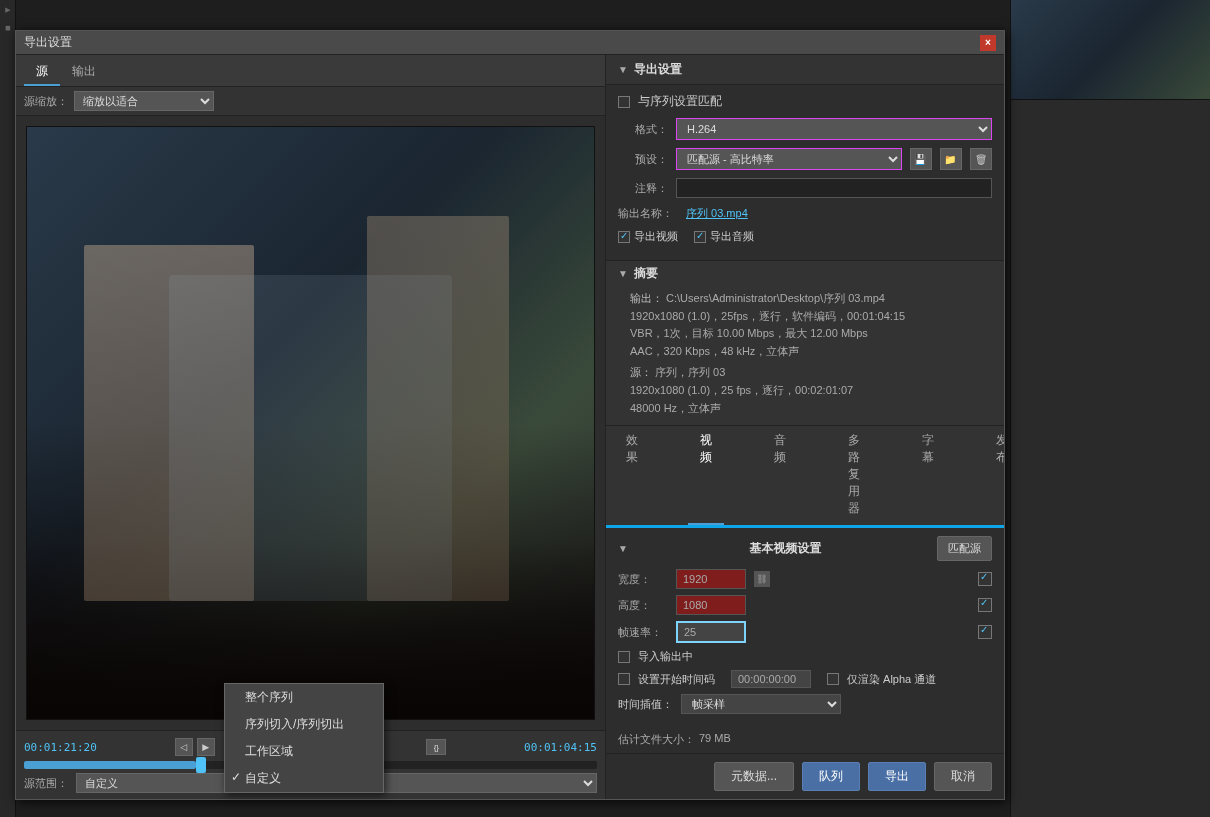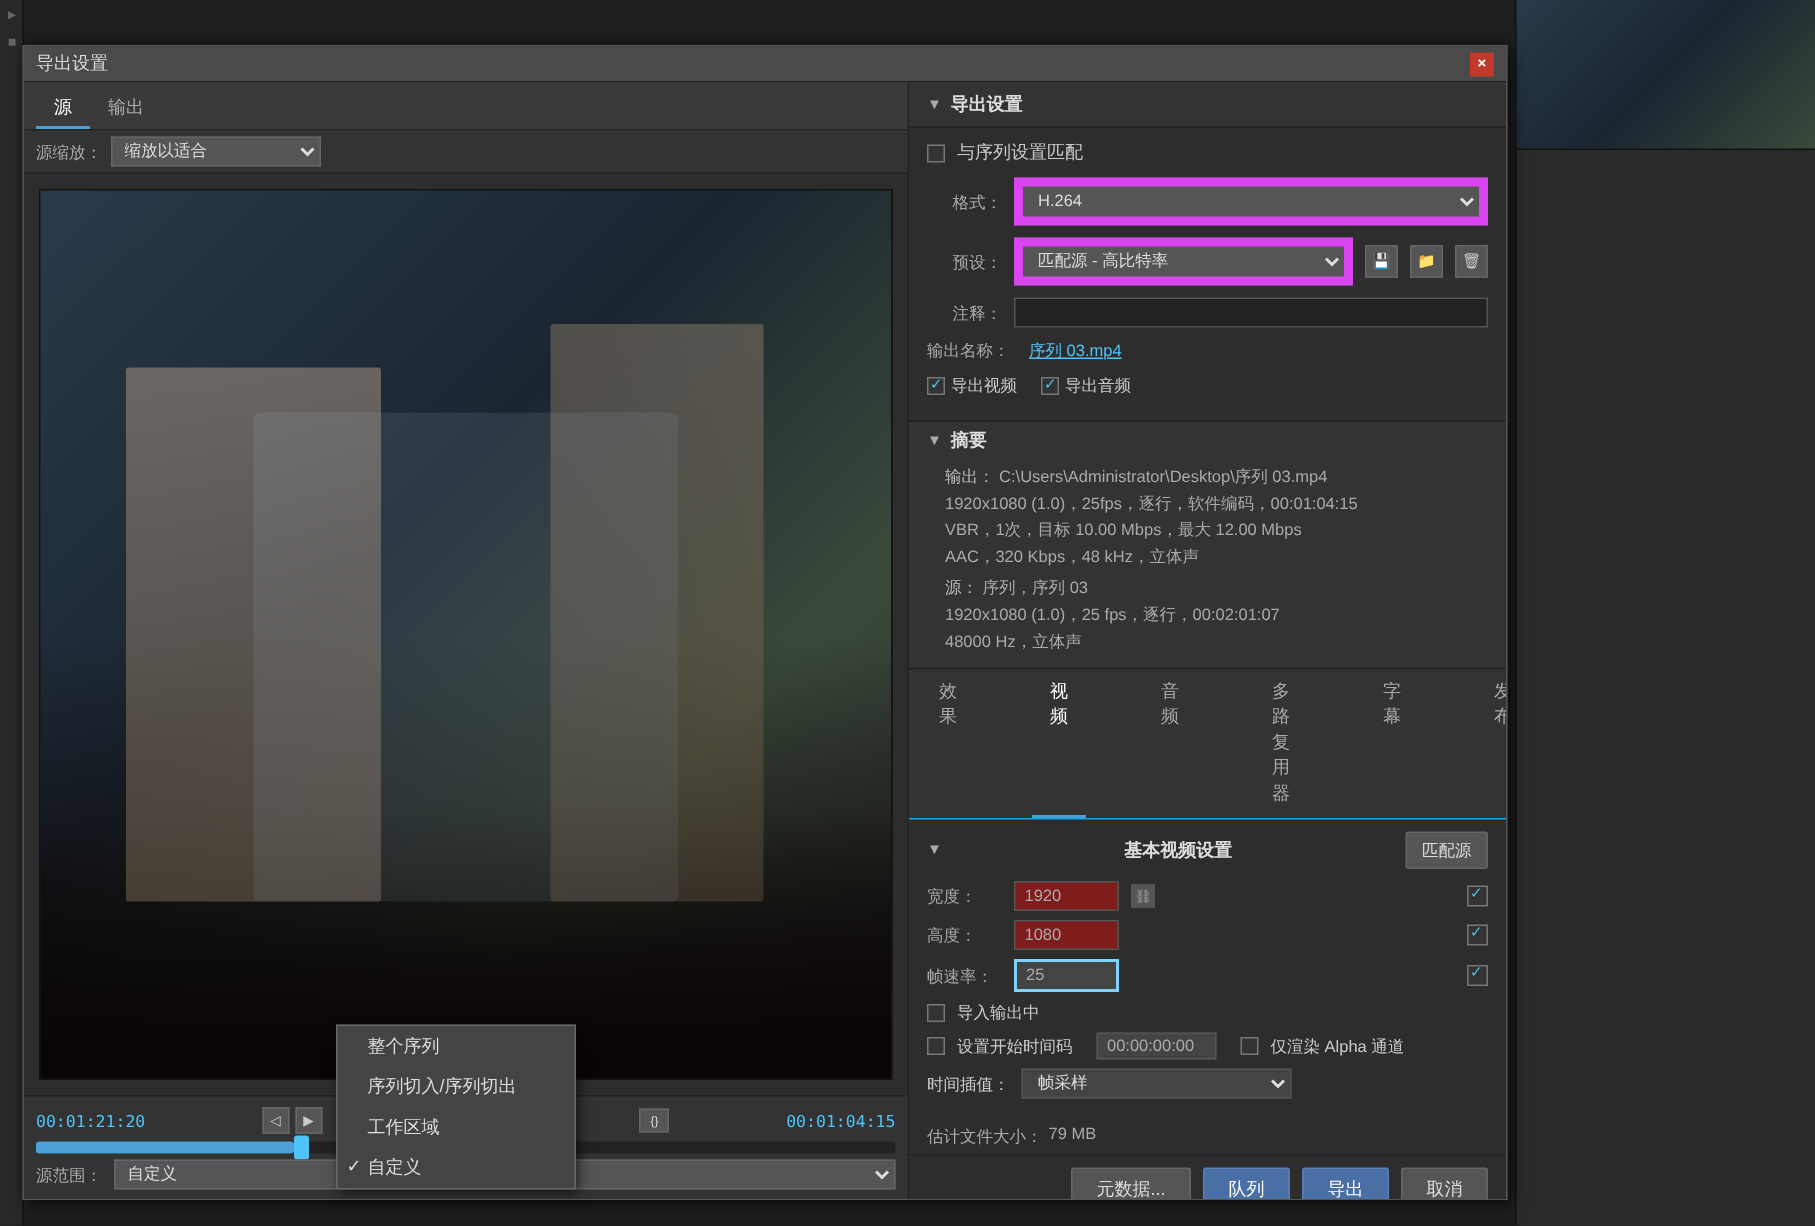--- a/index.html
+++ b/index.html
@@ -297,21 +297,21 @@
 
     .setting-label {
       font-size: 11px;
       color: #aaa;
       min-width: 50px;
       text-align: right;
     }
 
     .setting-select {
       background: #555;
-      border: 6px solid #d946ef;
+      border: 1px solid #d946ef;
       color: #ddd;
       font-size: 11px;
       padding: 3px 6px;
       flex: 1;
     }
 
     .setting-input {
       background: #222;
       border: 1px solid #555;
       color: #ddd;
@@ -394,21 +394,21 @@
 
     .summary-label {
       color: #bbb;
       font-size: 11px;
     }
 
     
     .export-tabs {
       display: flex;
       background: #333;
-      border-bottom: 1px solid #0ea5e9;
+      border-bottom: 3px solid #0ea5e9;
       padding: 0 8px;
       gap: 38px;
     }
 
     .export-tab {
       padding: 6px 12px;
       font-size: 12px;
       color: #aaa;
       cursor: pointer;
       border-bottom: 2px solid transparent;
@@ -528,21 +528,21 @@
       border: 1px solid #777;
       background: #333;
     }
 
     .option-select {
       background: #444;
       border: 1px solid #555;
       color: #ddd;
       font-size: 11px;
       padding: 2px 6px;
-      width: 180px;
+      width: 160px;
     }
 
     
     .bottom-actions {
       display: flex;
       gap: 8px;
       padding: 8px 12px;
       justify-content: flex-end;
       border-top: 1px solid #222;
       margin-top: auto;

